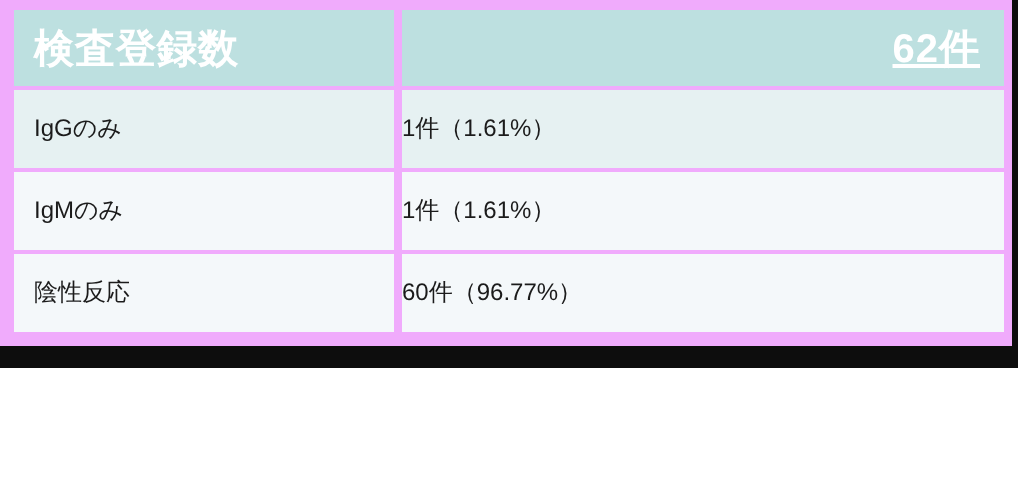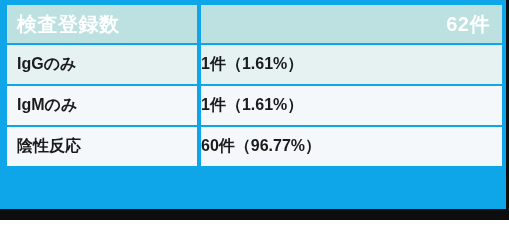--- a/index.html
+++ b/index.html
@@ -10,23 +10,23 @@
   body {
     width: 509px;
     height: 220px;
     overflow: hidden;
     font-family: "Liberation Sans", "DejaVu Sans", sans-serif;
   }
 
   #table-frame {
     position: relative;
     width: 509px;
-    height: 220px;
+    height: 184px;
     box-sizing: border-box;
-    background: #0ea5e9;
+    background: #f0abfc;
     border-right: 3px solid #0d0d0d;
     border-bottom: 11px solid #0d0d0d;
     padding: 3px 0 0 3px;
   }
 
   table.result-table {
     width: 503px;
     border-collapse: separate;
     border-spacing: 4px 2px;
     margin: 0;
@@ -54,27 +54,28 @@
     letter-spacing: 0.5px;
     height: 38px;
   }
   tr.header-row td.cell-label {
     padding-left: 10px;
     text-align: left;
   }
   tr.header-row td.cell-value {
     padding-right: 12px;
     text-align: right;
+    text-decoration: underline;
   }
 
   
   tr.body-row td {
     color: #1b1b1b;
-    font-size: 16px;
-    font-weight: bold;
+    font-size: 12px;
+    font-weight: normal;
     height: 39px;
   }
   tr.body-row td.cell-label {
     padding-left: 10px;
     text-align: left;
   }
   tr.body-row td.cell-value {
     padding-right: 12px;
   }
 

